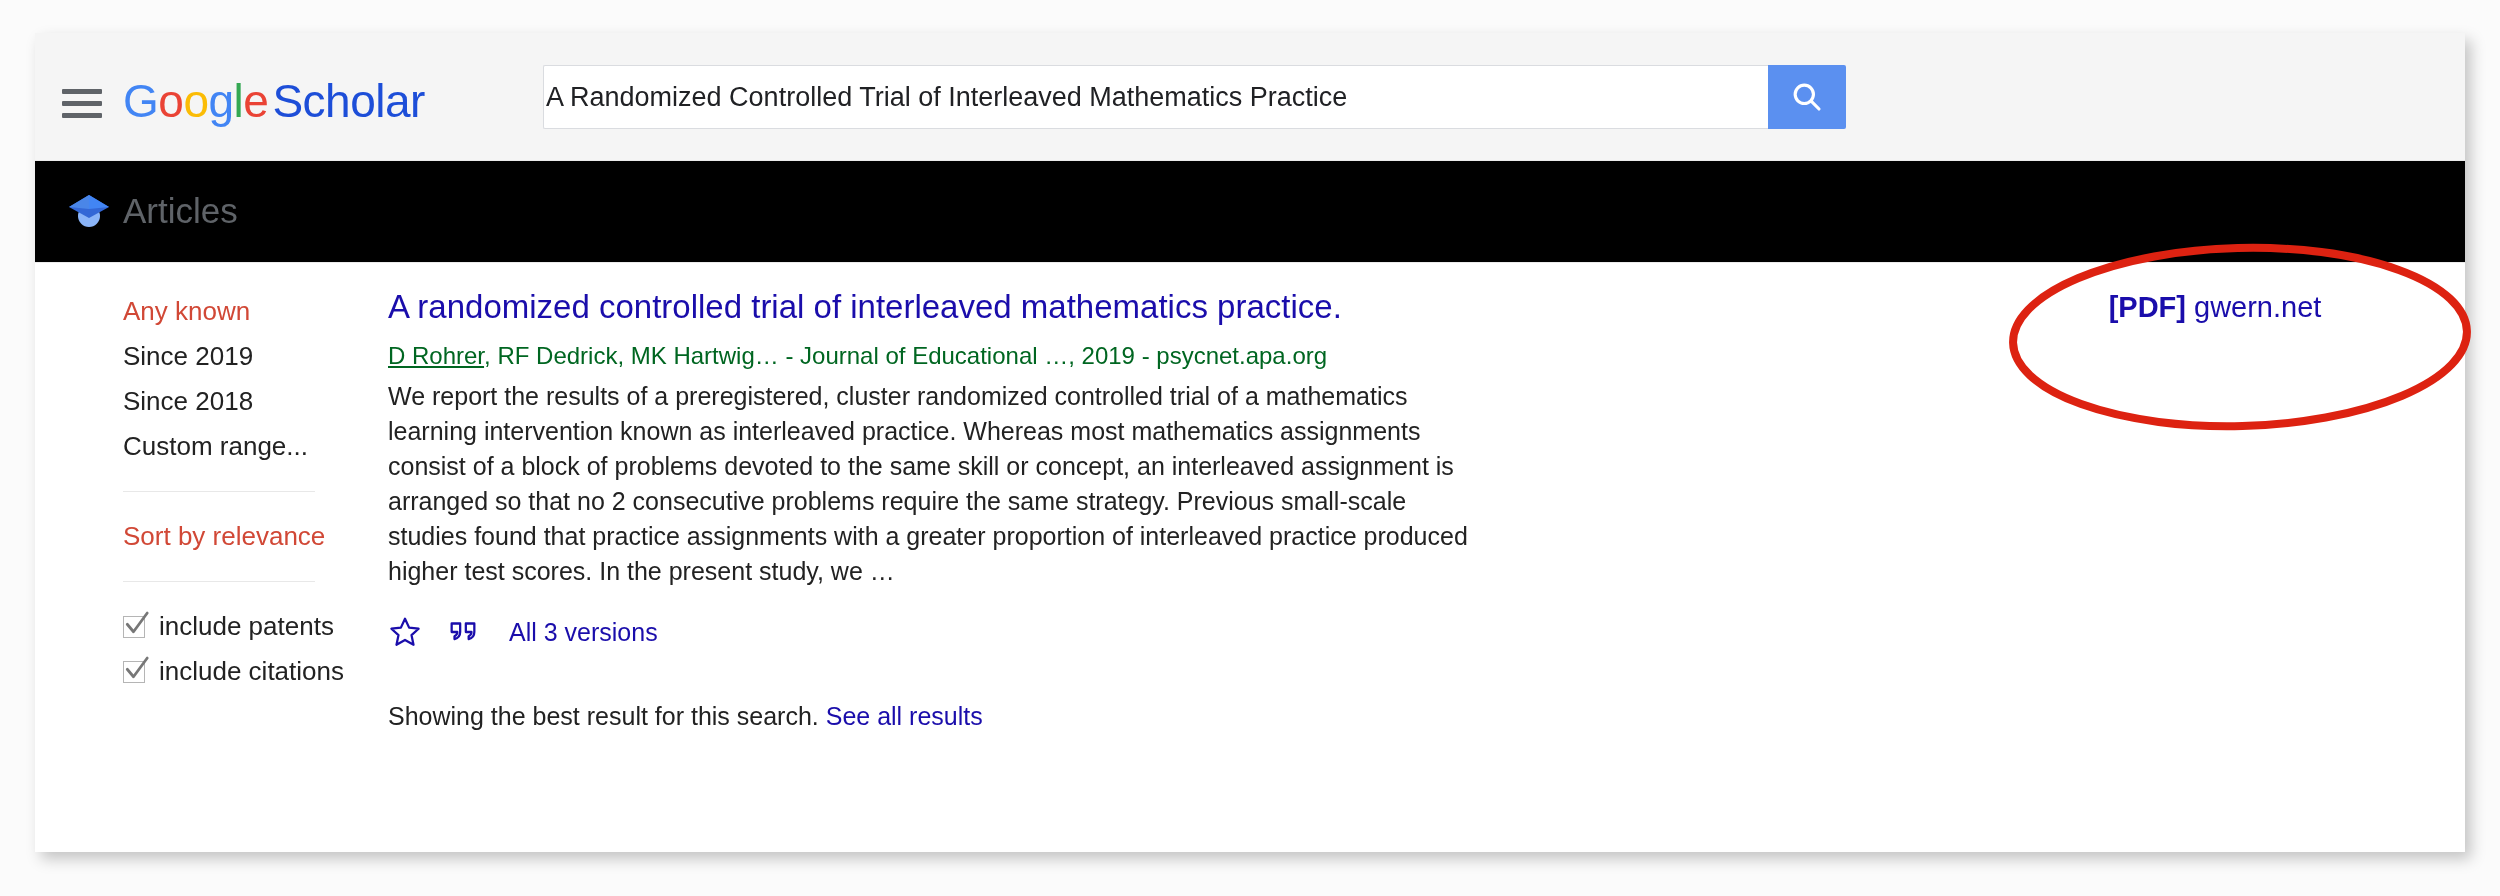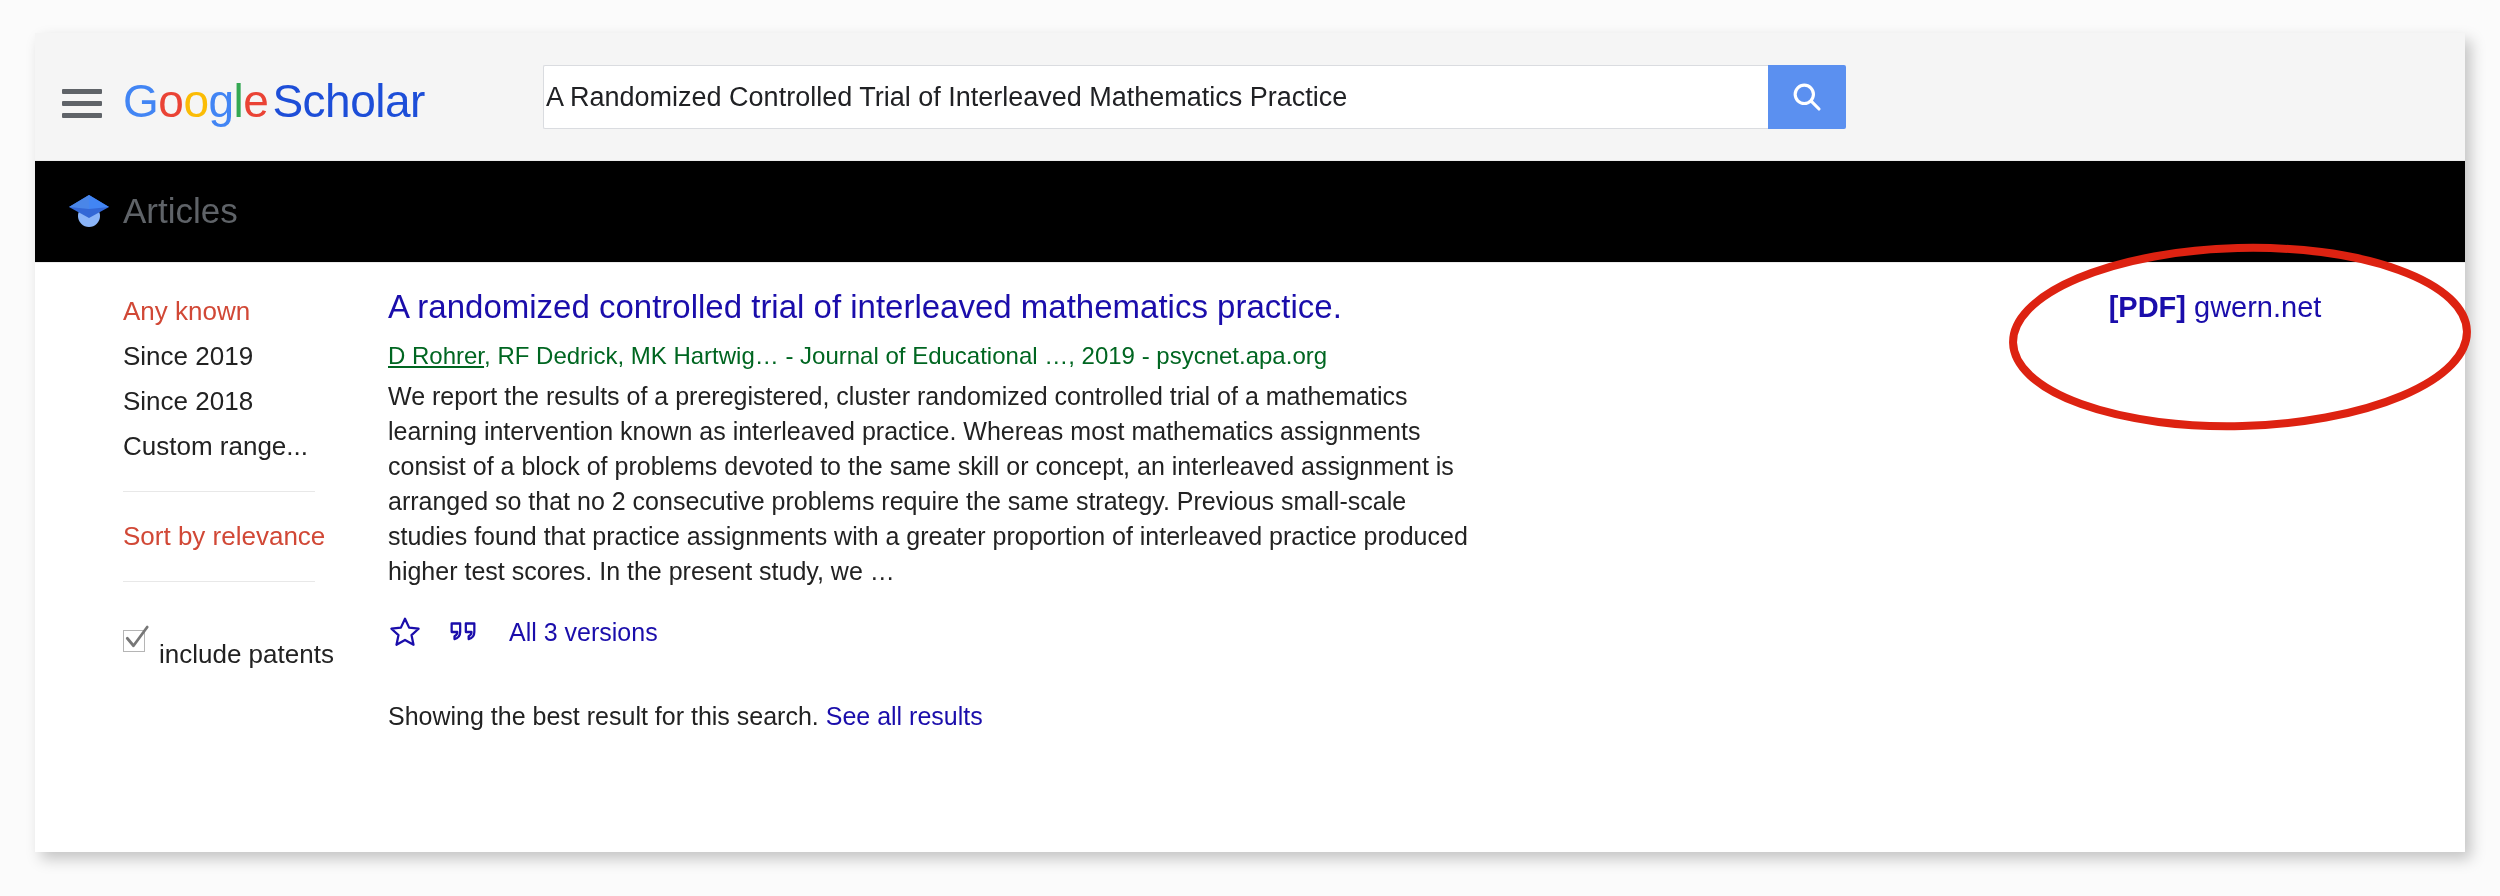--- a/index.html
+++ b/index.html
@@ -202,21 +202,20 @@
     position: absolute;
     left: -3px;
     top: -9px;
     width: 30px;
     height: 30px;
   }
   .cb-label {
     font-size: 26px;
     color: #222222;
     white-space: nowrap;
-    margin-top: 28px;
   }
 
   
   #results {
     position: absolute;
     left: 353px;
     top: 0;
     width: 1560px;
     padding-top: 22px;
   }
@@ -376,20 +375,28 @@
         <div class="side-sep"></div>
 
         <div class="side-group">
           <div class="cb-row">
             <span class="cb-box">
               <svg viewBox="0 0 24 24" fill="none" stroke="#777777" stroke-width="2.2" stroke-linecap="round" stroke-linejoin="round">
                 <polyline points="5,13 10,19 21,4"></polyline>
               </svg>
             </span>
             <span class="cb-label">include patents</span>
+          </div>
+          <div class="cb-row">
+            <span class="cb-box">
+              <svg viewBox="0 0 24 24" fill="none" stroke="#777777" stroke-width="2.2" stroke-linecap="round" stroke-linejoin="round">
+                <polyline points="5,13 10,19 21,4"></polyline>
+              </svg>
+            </span>
+            <span class="cb-label">include citations</span>
           </div>
         </div>
       </div>
 
       <div id="results">
 
         <a id="result-title" href="#">A randomized controlled trial of interleaved mathematics practice.</a>
 
         <div id="result-meta"><span class="author-link">D Rohrer</span><span>, RF Dedrick, MK Hartwig… - Journal of Educational …, 2019 - psycnet.apa.org</span></div>
 

